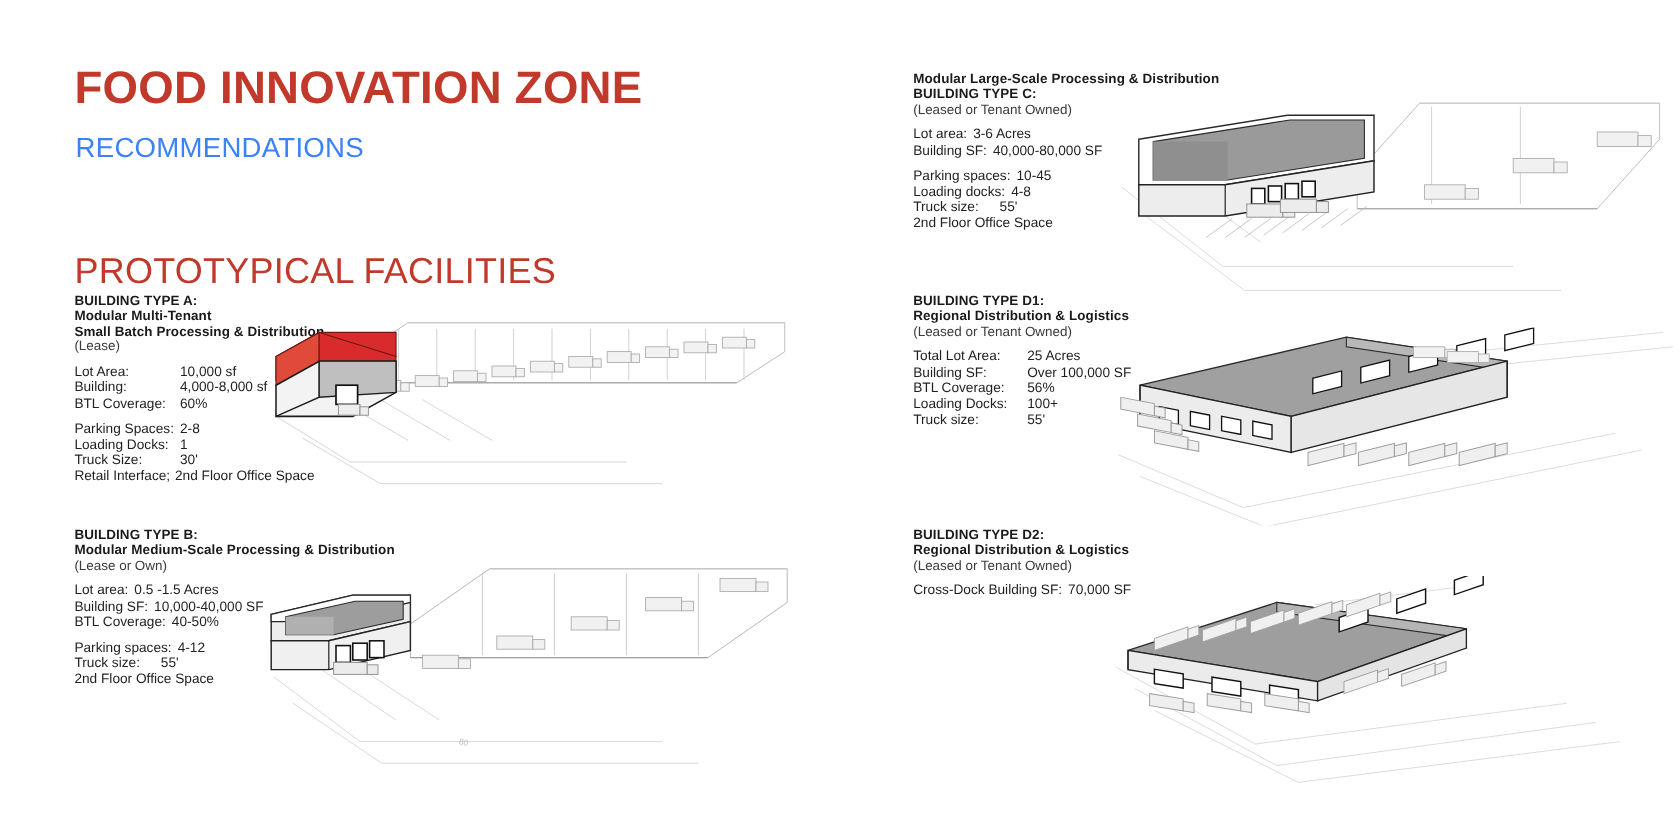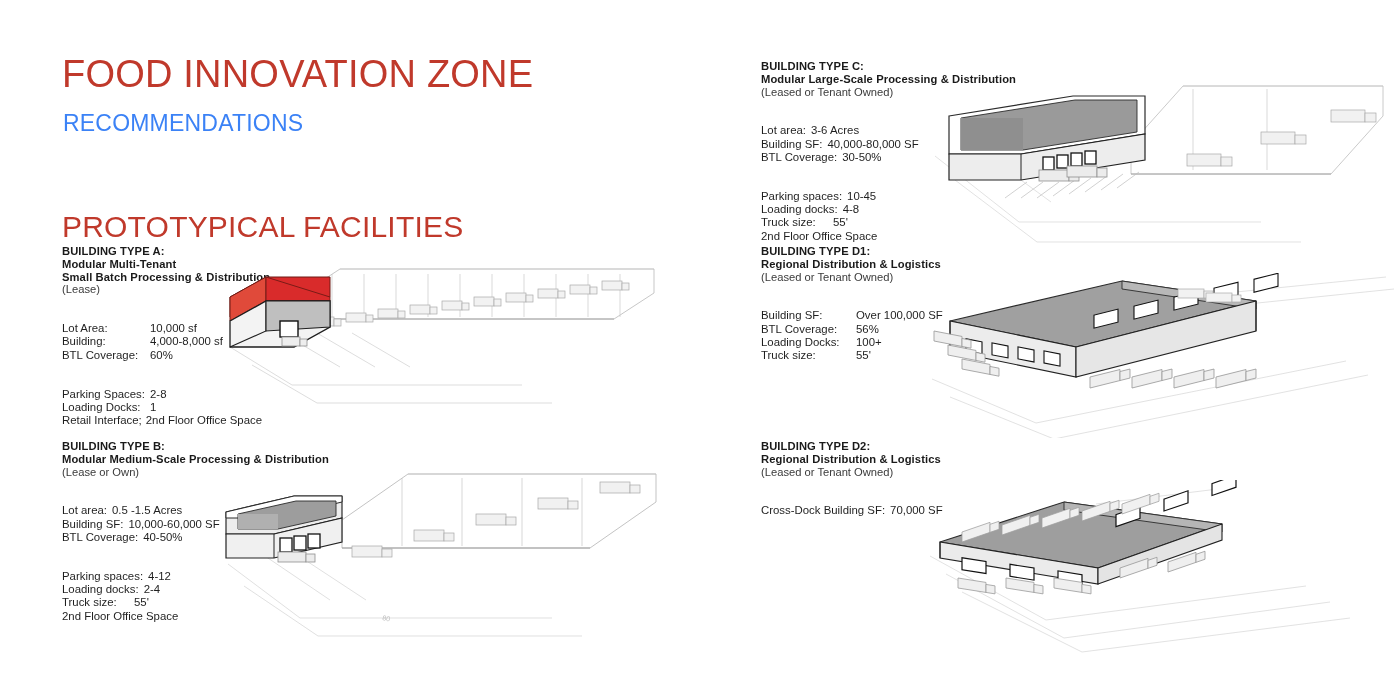--- a/index.html
+++ b/index.html
@@ -16,21 +16,21 @@
     color: #1a1a1a;
     -webkit-font-smoothing: antialiased;
   }
 
   
   #main-title {
     position: absolute;
     left: 62px;
     top: 55px;
     font-size: 38px;
-    font-weight: 400;
+    font-weight: 700;
     letter-spacing: 0.2px;
     color: #c0392b;
     line-height: 1.05;
     white-space: nowrap;
   }
   #sub-title {
     position: absolute;
     left: 63px;
     top: 110px;
     font-size: 23px;
@@ -62,21 +62,21 @@
     letter-spacing: 0.1px;
     white-space: nowrap;
   }
   .bld-tenure {
     font-size: 11.2px;
     font-weight: 400;
     line-height: 12.8px;
     color: #3a3a3a;
     white-space: nowrap;
   }
-  .spec-group { margin-top: 26px; }
+  .spec-group { margin-top: 8px; }
   .spec-row {
     font-size: 11.4px;
     line-height: 13.2px;
     color: #1f1f1f;
     white-space: nowrap;
     display: block;
   }
   .spec-row .k { display: inline-block; }
   .spec-row .v { display: inline-block; }
 
@@ -117,20 +117,23 @@
         <span class="k">BTL Coverage:</span><span class="v">60%</span>
       </div>
     </div>
 
     <div class="spec-group">
       <div class="spec-row">
         <span class="k">Parking Spaces:</span><span class="v">2-8</span>
       </div>
       <div class="spec-row">
         <span class="k">Loading Docks:</span><span class="v">1</span>
+      </div>
+      <div class="spec-row">
+        <span class="k">Truck Size:</span><span class="v">30'</span>
       </div>
       <div class="spec-row">
         <span class="k" style="width:auto;padding-right:4px;">Retail Interface;</span><span class="v">2nd Floor Office Space</span>
       </div>
     </div>
   </div>
 
   <svg class="illus" style="left:160px; top:10px;" width="470" height="150" viewBox="0 0 470 150">
     <g stroke="#cfcfcf" stroke-width="0.7" fill="none">
 
@@ -231,33 +234,30 @@
   <div class="card-text w-b">
     <div class="bld-head">BUILDING TYPE B:</div>
     <div class="bld-head">Modular Medium-Scale Processing &amp; Distribution</div>
     <div class="bld-tenure">(Lease or Own)</div>
 
     <div class="spec-group">
       <div class="spec-row">
         <span class="k">Lot area:</span><span class="v">0.5 -1.5 Acres</span>
       </div>
       <div class="spec-row">
-        <span class="k">Building SF:</span><span class="v">10,000-60,000 SF</span>
+        <span class="k">Building SF:</span><span class="v">10,000-40,000 SF</span>
       </div>
       <div class="spec-row">
         <span class="k">BTL Coverage:</span><span class="v">40-50%</span>
       </div>
     </div>
 
     <div class="spec-group">
       <div class="spec-row">
         <span class="k">Parking spaces:</span><span class="v">4-12</span>
-      </div>
-      <div class="spec-row">
-        <span class="k">Loading docks:</span><span class="v">2-4</span>
       </div>
       <div class="spec-row">
         <span class="k" style="width:72px;padding-right:0;">Truck size:</span><span class="v">55'</span>
       </div>
       <div class="spec-row">
         <span class="k">2nd Floor Office Space</span><span class="v"></span>
       </div>
     </div>
   </div>
 
@@ -325,33 +325,30 @@
           <rect x="84" y="86" width="9" height="8"></rect>
       </g>
     </g>
 
     <text x="160" y="152" font-family="'Liberation Sans', sans-serif" font-size="7" fill="#bdbdbd" transform="rotate(12 160 152)">80</text>
   </svg>
 </div>
 
 <div class="card" style="left:761px; top:60px;">
   <div class="card-text w-c">
+    <div class="bld-head">Modular Large-Scale Processing &amp; Distribution</div>
     <div class="bld-head">BUILDING TYPE C:</div>
-    <div class="bld-head">Modular Large-Scale Processing &amp; Distribution</div>
     <div class="bld-tenure">(Leased or Tenant Owned)</div>
 
     <div class="spec-group">
       <div class="spec-row">
         <span class="k">Lot area:</span><span class="v">3-6 Acres</span>
       </div>
       <div class="spec-row">
         <span class="k">Building SF:</span><span class="v">40,000-80,000 SF</span>
-      </div>
-      <div class="spec-row">
-        <span class="k">BTL Coverage:</span><span class="v">30-50%</span>
       </div>
     </div>
 
     <div class="spec-group">
       <div class="spec-row">
         <span class="k">Parking spaces:</span><span class="v">10-45</span>
       </div>
       <div class="spec-row">
         <span class="k">Loading docks:</span><span class="v">4-8</span>
       </div>
@@ -434,20 +431,23 @@
 </div>
 
 <div class="card" style="left:761px; top:245px;">
   <div class="card-text w-d1">
     <div class="bld-head">BUILDING TYPE D1:</div>
     <div class="bld-head">Regional Distribution &amp; Logistics</div>
     <div class="bld-tenure">(Leased or Tenant Owned)</div>
 
     <div class="spec-group">
       <div class="spec-row">
+        <span class="k">Total Lot Area:</span><span class="v">25 Acres</span>
+      </div>
+      <div class="spec-row">
         <span class="k">Building SF:</span><span class="v">Over 100,000 SF</span>
       </div>
       <div class="spec-row">
         <span class="k">BTL Coverage:</span><span class="v">56%</span>
       </div>
       <div class="spec-row">
         <span class="k">Loading Docks:</span><span class="v">100+</span>
       </div>
       <div class="spec-row">
         <span class="k">Truck size:</span><span class="v">55'</span>

